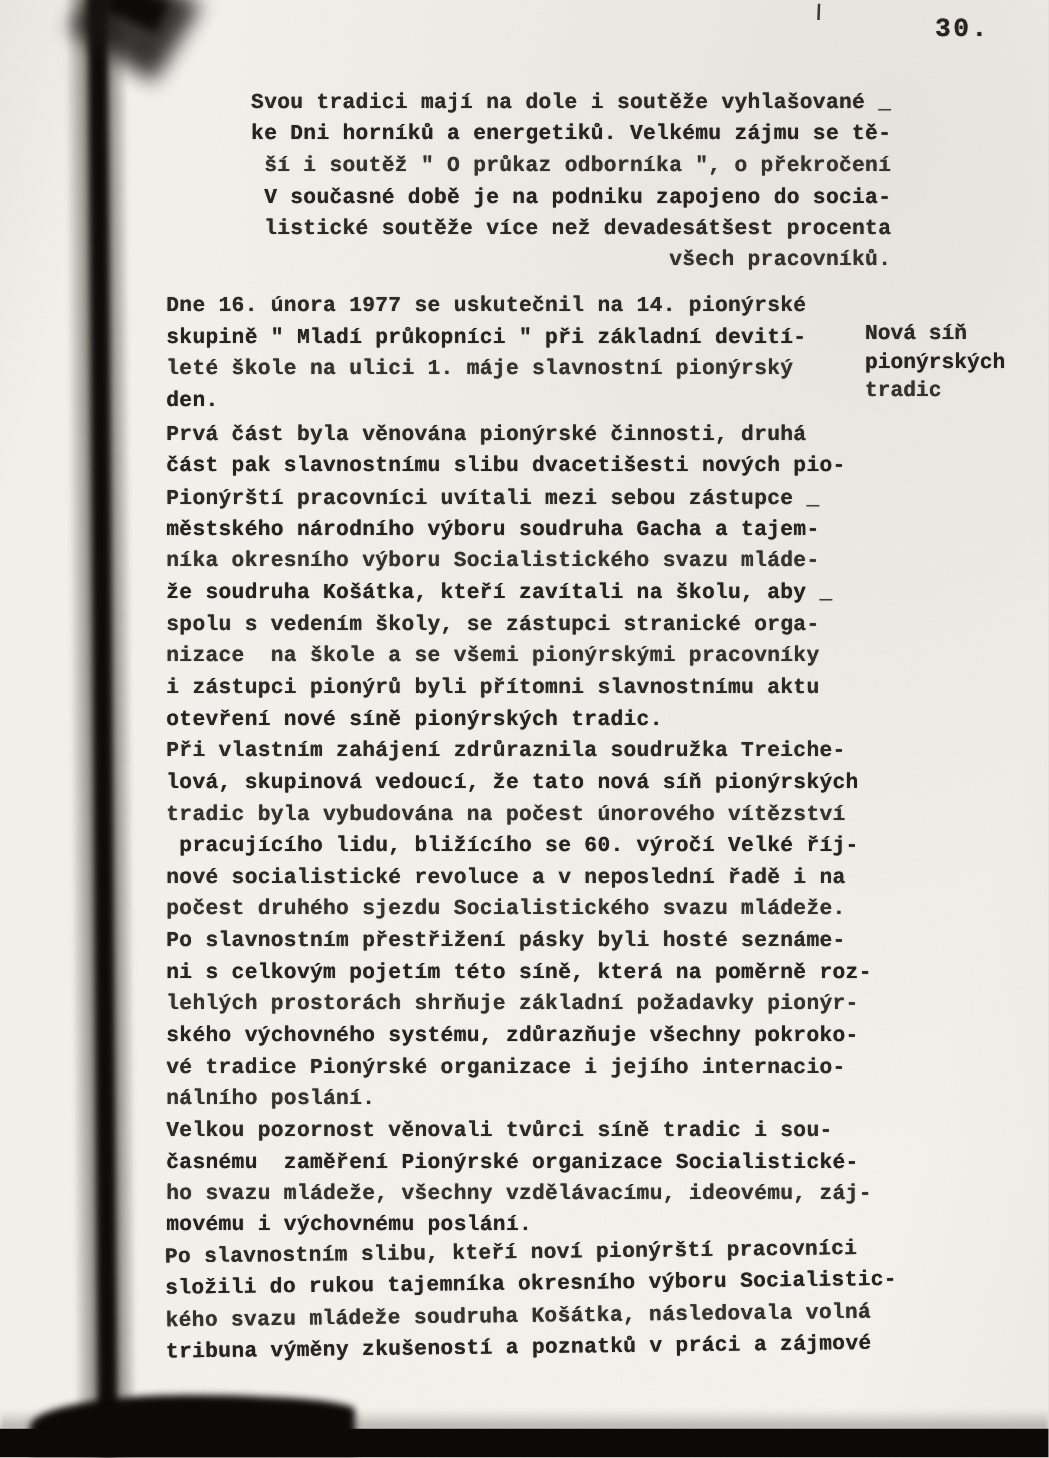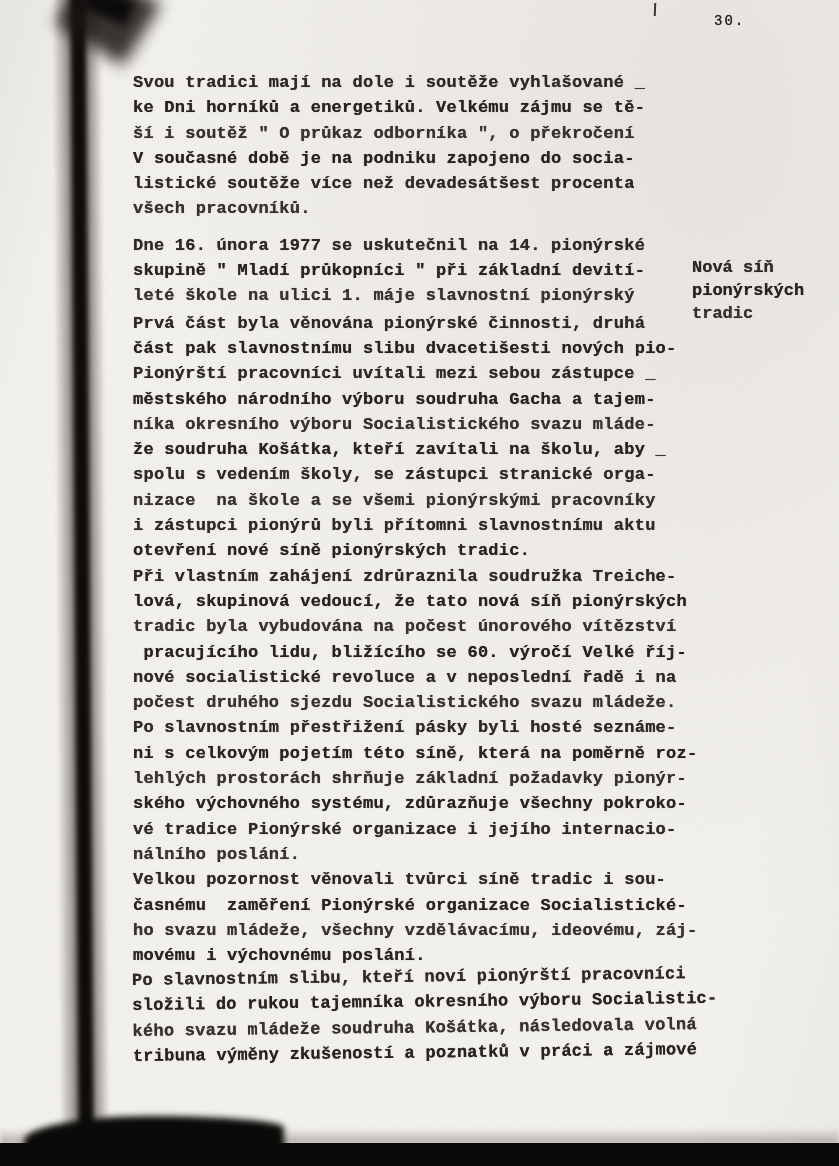--- a/index.html
+++ b/index.html
@@ -39,28 +39,28 @@
     background: linear-gradient(180deg, rgba(70,63,56,0), rgba(70,63,56,0.38));
     filter: blur(2px);
   }
   .bottom-band { position: absolute; left: 0; top: 1143px; width: 839px; height: 23px; background: #0b0a09; }
   .bottom-blob {
     position: absolute; left: 24px; top: 1116px; width: 260px; height: 58px;
     background: #0b0a09; border-radius: 95% 100% 0 0 / 85% 40% 0 0; filter: blur(3px);
   }
 
   .page-number {
-    position: absolute; left: 714px; top: 13px; font-size: 14px; font-weight: 400;
+    position: absolute; left: 748px; top: 13px; font-size: 21px; font-weight: 700;
     letter-spacing: 2px; text-shadow: 0 0 0.8px rgba(35,30,26,.9);
   }
   .tick { position: absolute; left: 654px; top: 3px; width: 2px; height: 13px; background: #3d3731; transform: rotate(2deg); }
 
   .body-col { position: absolute; left: 133px; top: 70px; width: 580px; font-size: 17px; font-weight: 700; letter-spacing: 0.25px; }
   .paragraph { margin: 0; }
-  .paragraph:nth-child(1) { margin-bottom: 11px; }
+  .paragraph:nth-child(1) { margin-bottom: 11px; text-align: right; }
   .paragraph:nth-child(2) { margin-bottom: 2px; }
   .paragraph:last-child { transform: rotate(-0.7deg); transform-origin: 0 100%; }
   .line {
     white-space: pre; height: 25.3px; line-height: 25.3px;
     text-shadow: 0 0 0.7px rgba(35,30,26,0.85);
   }
   .line:nth-child(odd) { color: #2e2925; }
   .line:nth-child(3n) { color: #37322d; }
 
   .margin-note { position: absolute; left: 692px; top: 256px; font-size: 17px; font-weight: 700; }
@@ -94,20 +94,21 @@
         <div class="line">ke Dni horníků a energetiků. Velkému zájmu se tě-</div>
         <div class="line">ší i soutěž " O průkaz odborníka ", o překročení</div>
         <div class="line">V současné době je na podniku zapojeno do socia-</div>
         <div class="line">listické soutěže více než devadesátšest procenta</div>
         <div class="line">všech pracovníků.</div>
       </div>
       <div class="paragraph">
         <div class="line">Dne 16. února 1977 se uskutečnil na 14. pionýrské</div>
         <div class="line">skupině " Mladí průkopníci " při základní devití-</div>
         <div class="line">leté škole na ulici 1. máje slavnostní pionýrský</div>
+        <div class="line">den.</div>
       </div>
       <div class="paragraph">
         <div class="line">Prvá část byla věnována pionýrské činnosti, druhá</div>
         <div class="line">část pak slavnostnímu slibu dvacetišesti nových pio-</div>
       </div>
       <div class="paragraph">
         <div class="line">Pionýrští pracovníci uvítali mezi sebou zástupce _</div>
         <div class="line">městského národního výboru soudruha Gacha a tajem-</div>
         <div class="line">níka okresního výboru Socialistického svazu mláde-</div>
         <div class="line">že soudruha Košátka, kteří zavítali na školu, aby _</div>

